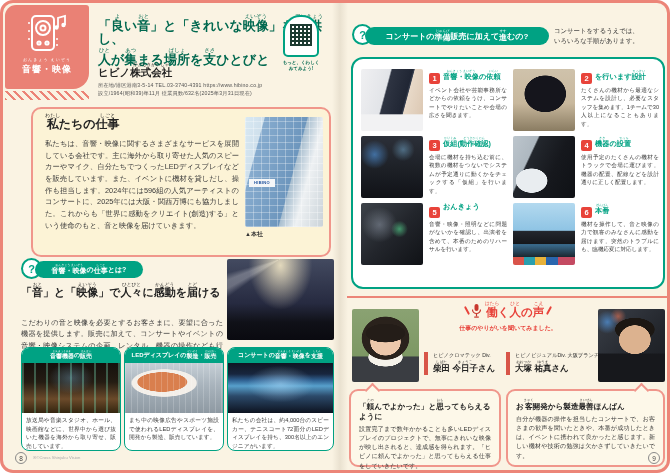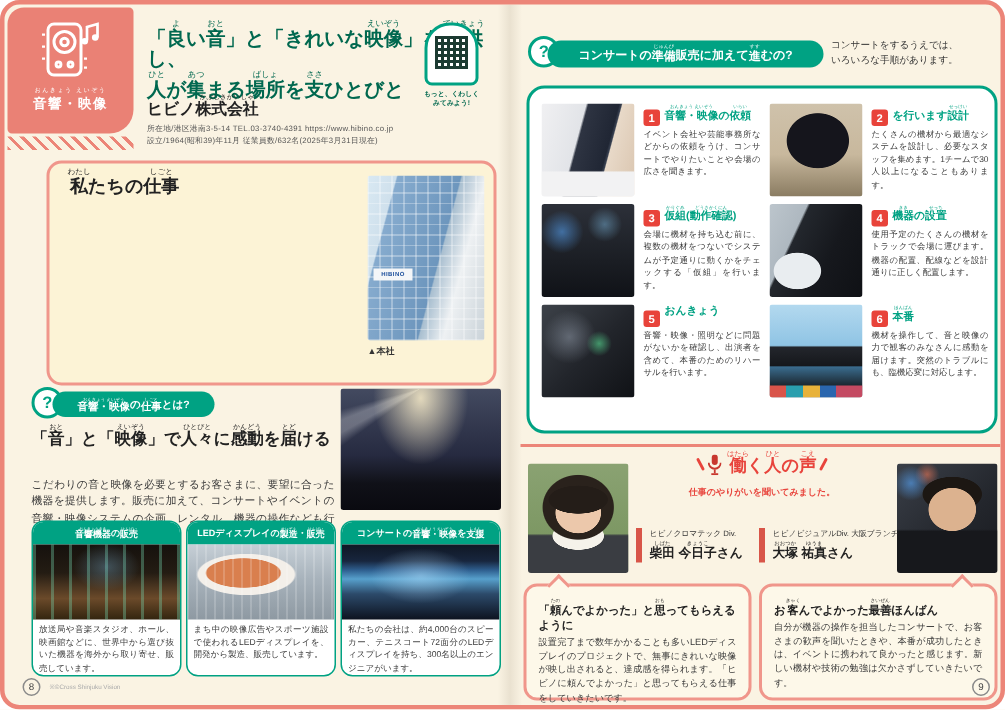--- a/index.html
+++ b/index.html
@@ -186,20 +186,21 @@
   <div class="abs qr-badge">
     <div class="qr-code"></div>
   </div>
   <div class="abs qr-caption">
     <div>もっと、くわしく</div>
     <div>みてみよう!</div>
   </div>
 
   <div class="abs ourwork-box"></div>
   <div class="abs ourwork-head"><ruby>私<rt>わたし</rt></ruby><ruby>たちの</ruby><ruby>仕事<rt>しごと</rt></ruby></div>
+  <div class="abs ourwork-body">私たちは、音響・映像に関するさまざまなサービスを展開している会社です。主に海外から取り寄せた人気のスピーカーやマイク、自分たちでつくったLEDディスプレイなどを販売しています。また、イベントに機材を貸しだし、操作も担当します。2024年には596組の人気アーティストのコンサートに、2025年には大阪・関西万博にも協力しました。これからも「世界に感動をクリエイト(創造)する」という使命のもと、音と映像を届けていきます。</div>
   <div class="ph ph-building">
     <div class="bldg-sign">HIBINO</div>
   </div>
   <div class="abs ph-caption">▲本社</div>
 
   <div class="abs q-icon q-icon-left">?</div>
   <div class="abs whatis-pill">
       <ruby>音響・映像<rt>おんきょう えいぞう</rt></ruby>
       <ruby>の</ruby>
       <ruby>仕事<rt>しごと</rt></ruby>
@@ -345,19 +346,19 @@
   <div class="abs nameblock name-r">
     <div class="division">ヒビノビジュアルDiv. 大阪ブランチ</div>
     <div class="person-name"><ruby>大塚<rt>おおつか</rt></ruby><ruby> </ruby><ruby>祐真<rt>ゆうま</rt></ruby><ruby>さん</ruby></div>
   </div>
 
   <div class="abs bubble bubble-l">
     <div class="bubble-title"><ruby>「</ruby><ruby>頼<rt>たの</rt></ruby><ruby>んでよかった」と</ruby><ruby>思<rt>おも</rt></ruby><ruby>ってもらえるように</ruby></div>
     <div class="bubble-body">設置完了まで数年かかることも多いLEDディスプレイのプロジェクトで、無事にきれいな映像が映し出されると、達成感を得られます。「ヒビノに頼んでよかった」と思ってもらえる仕事をしていきたいです。</div>
   </div>
   <div class="abs bubble bubble-r">
-    <div class="bubble-title"><ruby>お</ruby><ruby>客<rt>きゃく</rt></ruby><ruby>んでよかった</ruby><ruby>最善<rt>さいぜん</rt></ruby><ruby>ほんばん</ruby></div>
+    <div class="bubble-title"><ruby>お</ruby><ruby>客<rt>きゃく</rt></ruby><ruby>開発から製造</ruby><ruby>最善<rt>さいぜん</rt></ruby><ruby>ほんばん</ruby></div>
     <div class="bubble-body">自分が機器の操作を担当したコンサートで、お客さまの歓声を聞いたときや、本番が成功したときは、イベントに携われて良かったと感じます。新しい機材や技術の勉強は欠かさずしていきたいです。</div>
   </div>
 
   <div class="abs pagenum pn-r">9</div>
 
 </div>
 
 </body></html>

